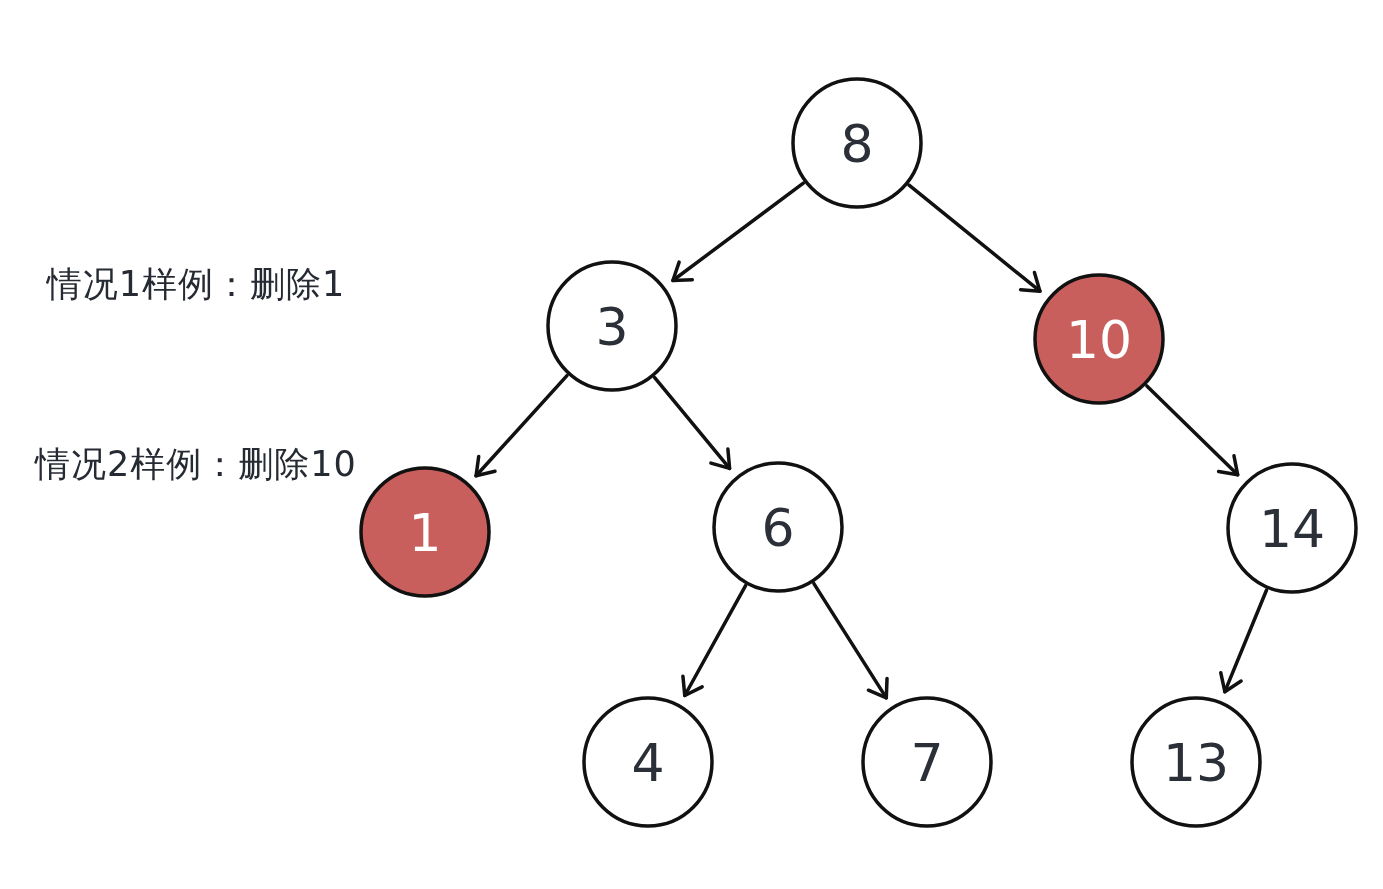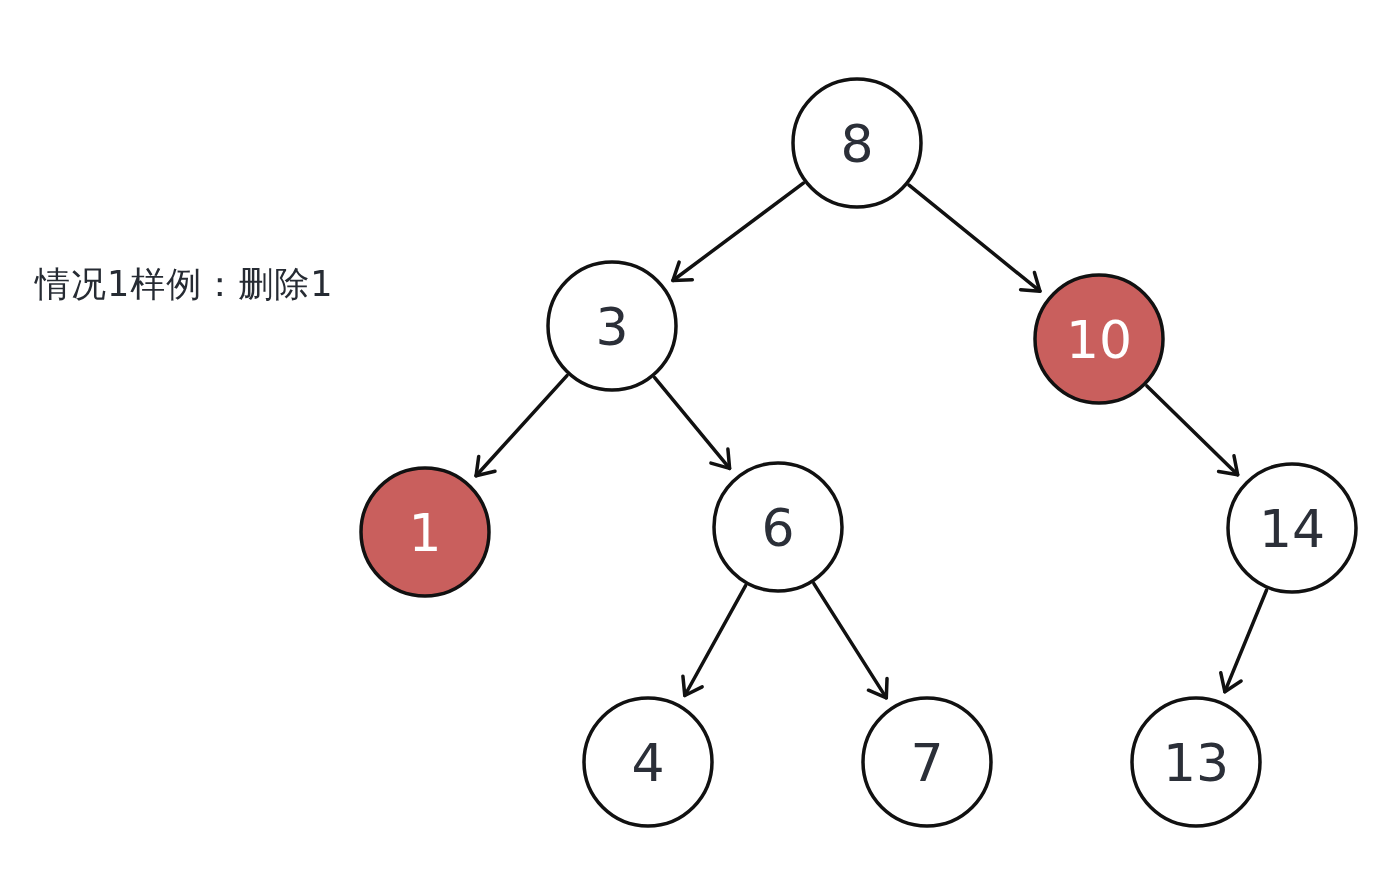--- a/index.html
+++ b/index.html
@@ -40,20 +40,21 @@
     font-weight: 400;
   }
 </style>
 </head>
 <body>
 
 <div class="canvas">
 
   <div class="annotation">
     <span class="line">情况1样例：删除1</span>
+    <span class="line">情况2样例：删除10</span>
   </div>
 
   <svg id="tree-svg" class="tree" width="1383" height="889" viewBox="0 0 1383 889">
       <defs>
         <marker id="arrow" markerUnits="userSpaceOnUse" orient="auto" markerWidth="40" markerHeight="40" refX="0" refY="0" style="overflow: visible;">
           <path d="M -16 -11 L 0 0 L -16 11" fill="none" stroke="#111111" stroke-width="3.5" stroke-linecap="round" stroke-linejoin="round"></path>
         </marker>
       </defs>
       <line x1="803.3212282418866" y1="183.09475604789694" x2="672.889353039054" y2="280.51938119940047" stroke="#111111" stroke-width="3.5" stroke-linecap="round" marker-end="url(#arrow)"></line>
       <line x1="909.0653843575424" y1="185.16865840528226" x2="1039.9407580421907" y2="291.1668949432619" stroke="#111111" stroke-width="3.5" stroke-linecap="round" marker-end="url(#arrow)"></line>

